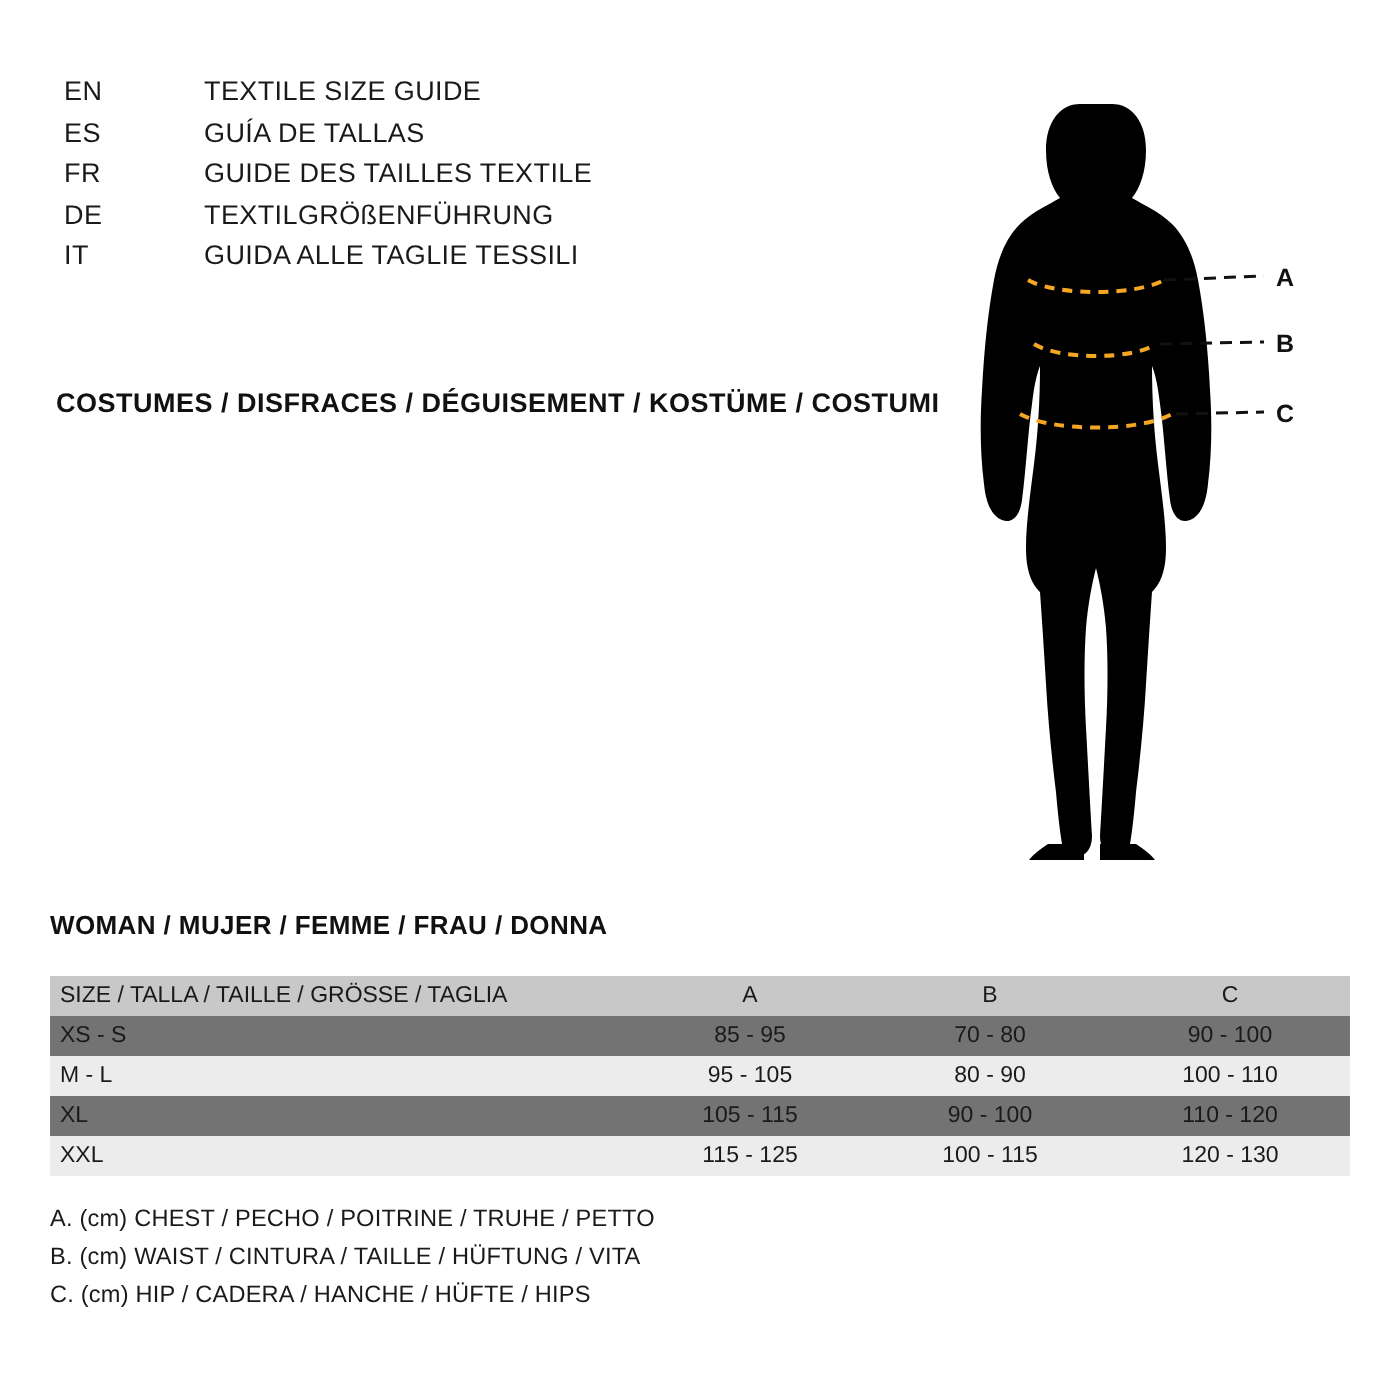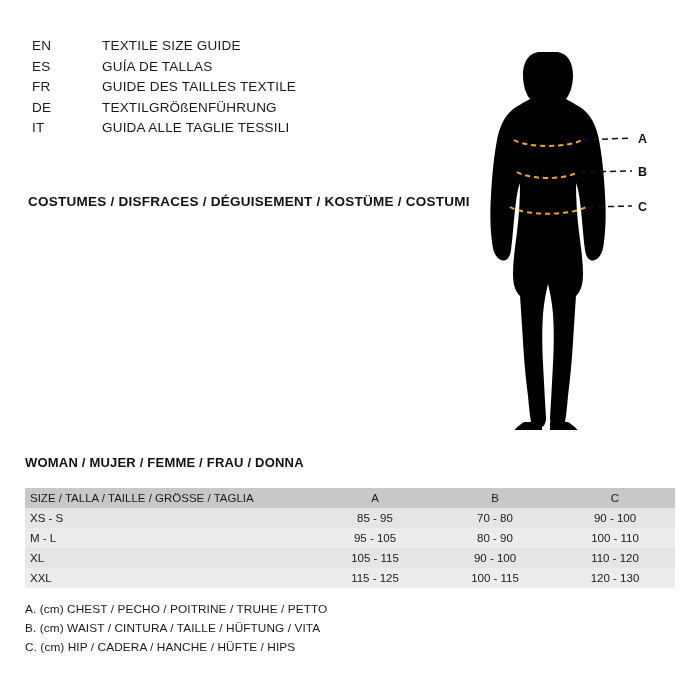--- a/index.html
+++ b/index.html
@@ -104,21 +104,21 @@
     padding-left: 16px;
   }
   table.size-table thead th.col-size {
     text-align: left;
     padding-left: 5px;
   }
   table.size-table thead th.col-m {
     text-align: center;
   }
   table.size-table tbody tr.odd {
-    background: #e5e5e5;
+    background: #737373;
   }
   table.size-table tbody tr.even {
     background: #ececec;
   }
   table.size-table td.col-size {
     text-align: left;
     padding-left: 5px;
   }
   table.size-table td.col-m {
     text-align: center;

